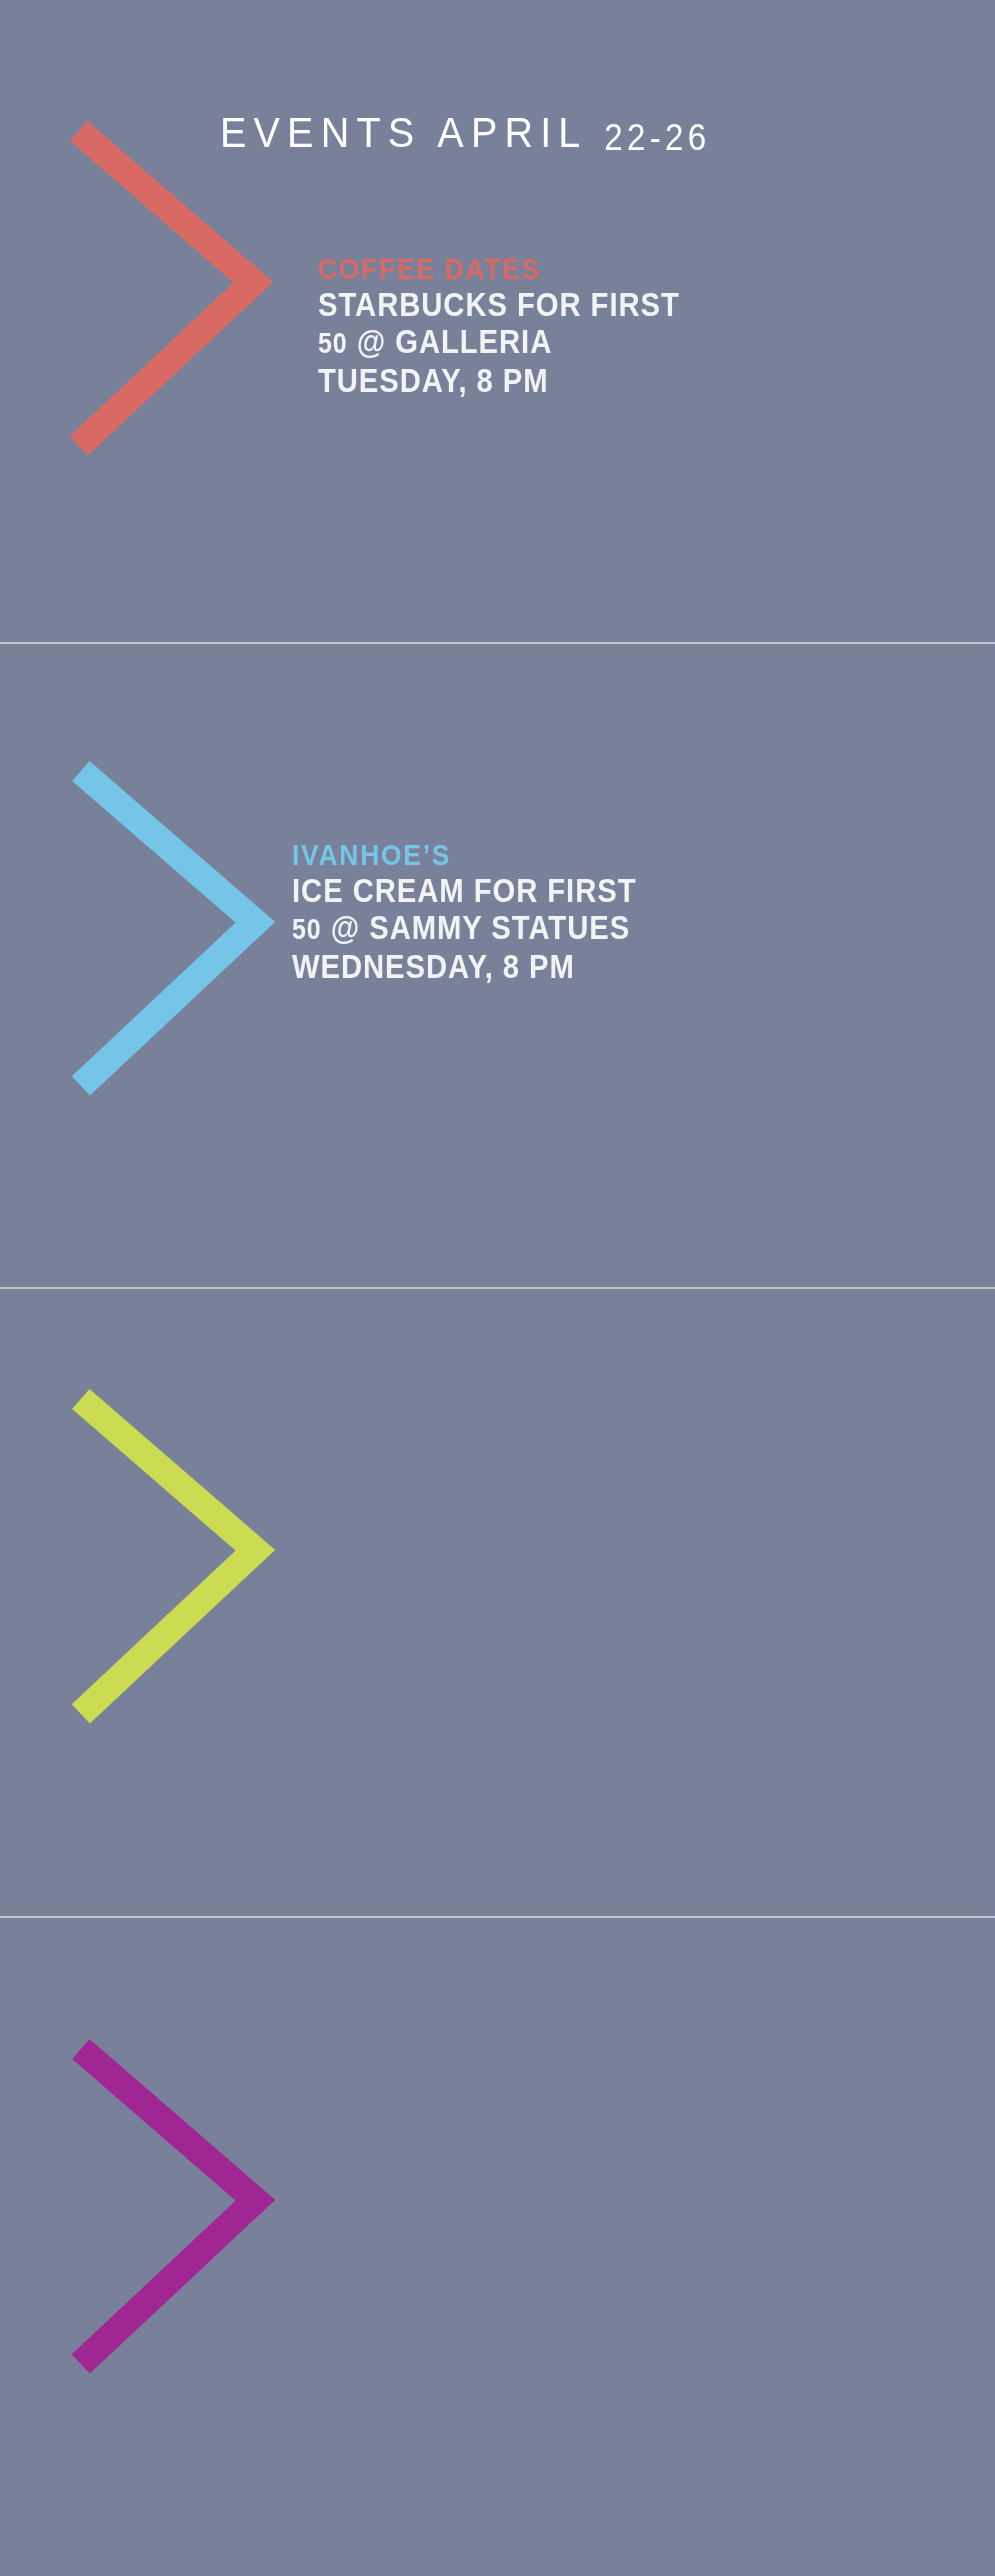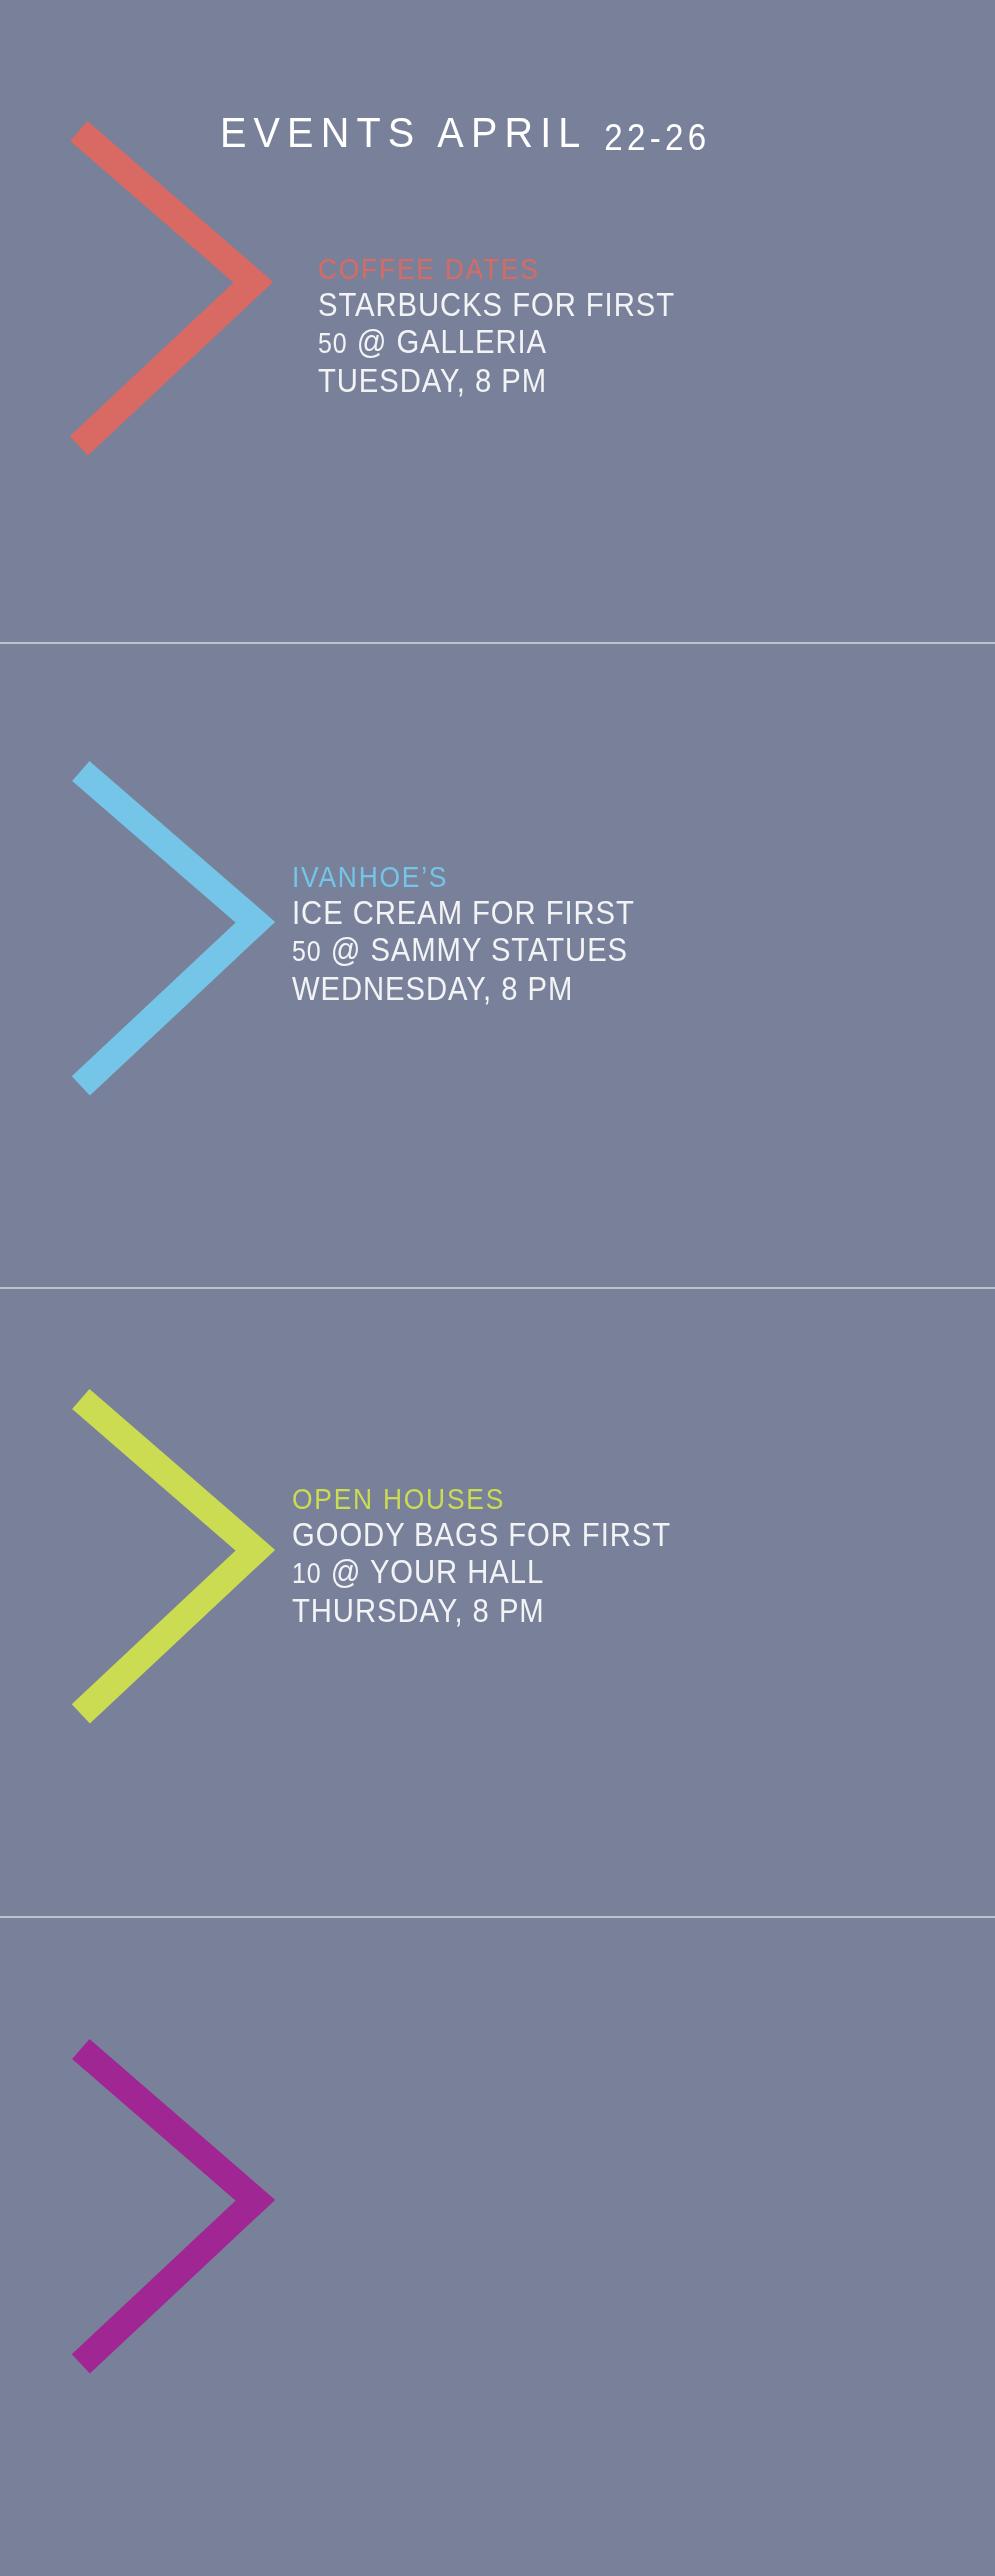--- a/index.html
+++ b/index.html
@@ -85,26 +85,26 @@
     letter-spacing: 4.7px;
     position: relative;
     top: 3.1px;
   }
 
   
   .event-text {
     position: absolute;
     left: 292px;
     white-space: nowrap;
-    font-weight: 400;
+    font-weight: 700;
     font-stretch: condensed;
     transform-origin: left top;
   }
   .event-text.t1 { top: 251px; }
-  .event-text.t2 { top: 859px; }
+  .event-text.t2 { top: 837px; }
   .event-text.t3 { top: 1481px; }
   .event-text.t4 { top: 2167px; }
 
   .event-title {
     font-size: 30px;
     line-height: 35px;
     letter-spacing: 2px;
     transform: scaleX(.88);
     transform-origin: left center;
   }
@@ -162,26 +162,20 @@
 
   <div class="divider d2" style="background: rgb(195, 198, 205);"></div>
 
   <div class="section s3">
 
     <svg class="chevron c3" width="226" height="343" viewBox="0 0 290 440">
       <polyline id="chev-3" points="28,18 252,212 28,422" stroke="#CBDB52"></polyline>
     </svg>
   </div>
 
-  <div class="event-text t3">
-    <div class="event-title" id="title-2" style="color: rgb(203, 219, 82);">OPEN HOUSES</div>
-    <div class="event-line" style="color: rgb(242, 243, 245);">GOODY BAGS FOR FIRST</div>
-    <div class="event-line" style="color: rgb(242, 243, 245);"><span class="num">10</span><span> @ YOUR HALL</span></div>
-    <div class="event-line" style="color: rgb(242, 243, 245);">THURSDAY, 8 PM</div>
-  </div>
 
   <div class="divider d3" style="background: rgb(195, 198, 205);"></div>
 
   <div class="section s4">
 
     <svg class="chevron c4" width="226" height="343" viewBox="0 0 290 440">
       <polyline id="chev-4" points="28,18 252,212 28,422" stroke="#A02694"></polyline>
     </svg>
   </div>
 

